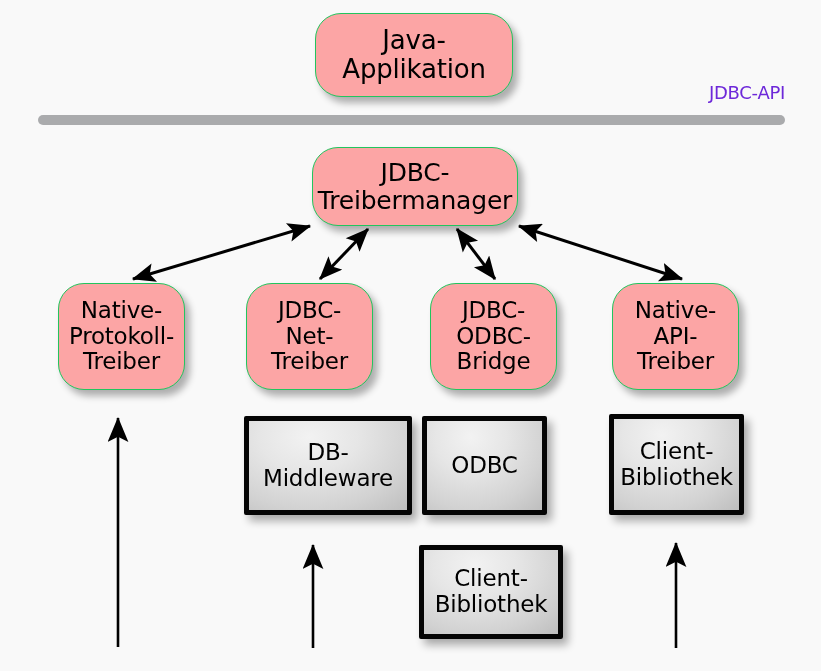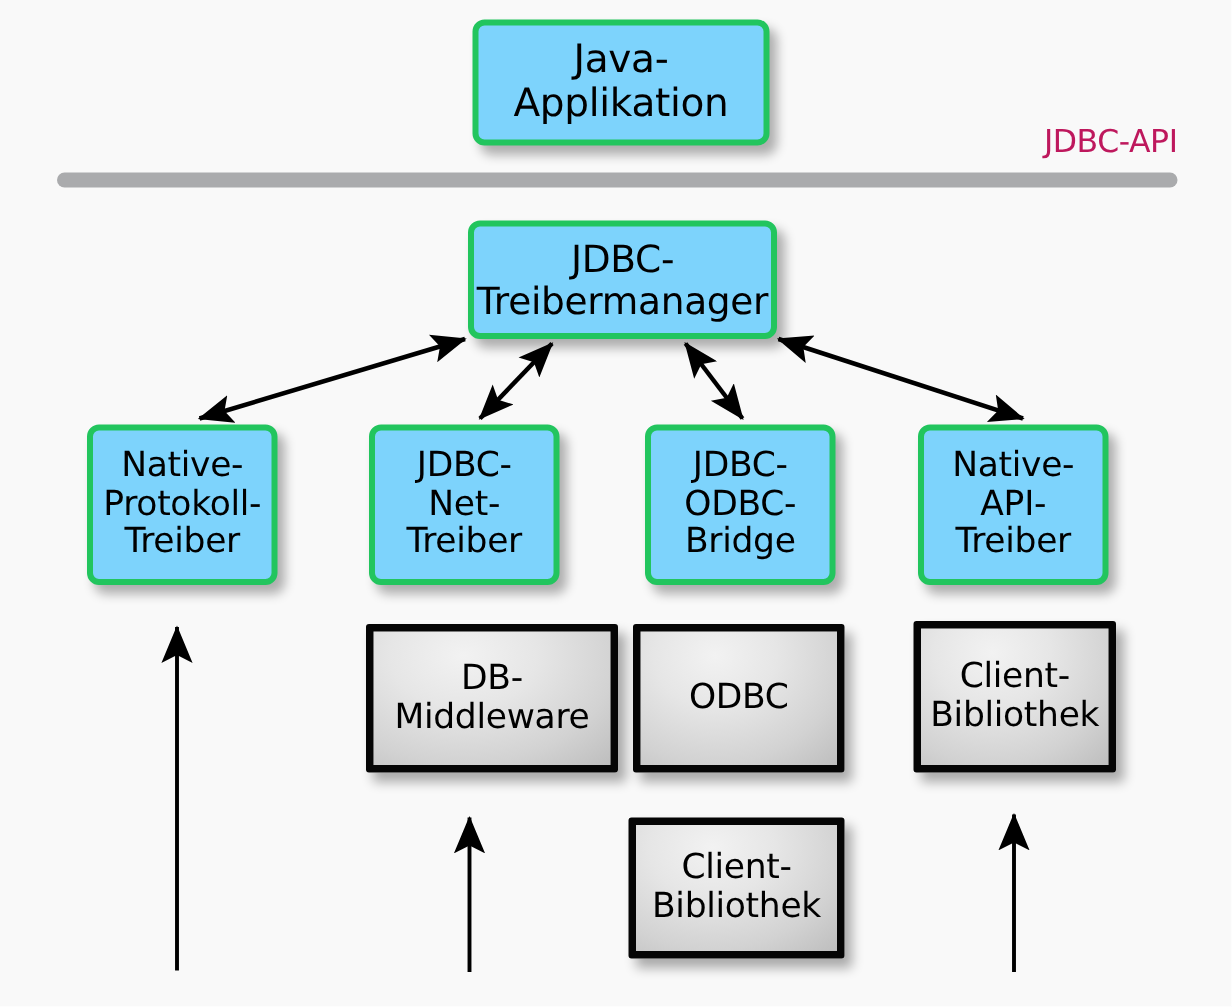--- a/index.html
+++ b/index.html
@@ -14,23 +14,23 @@
     height: 671px;
     background: #f9f9f9;
     overflow: hidden;
     font-family: "DejaVu Sans", "Liberation Sans", sans-serif;
   }
 
   
   .node {
     position: absolute;
     box-sizing: border-box;
-    background: #7dd3fc;
-    border: 4px solid #22c55e;
-    border-radius: 8px;
+    background: #fca5a5;
+    border: 1px solid #22c55e;
+    border-radius: 26px;
     display: flex;
     align-items: center;
     justify-content: center;
     text-align: center;
     color: #000000;
     line-height: 1.12;
     box-shadow: 5px 6px 7px rgba(0,0,0,0.30);
     z-index: 5;
     white-space: pre-line;
     letter-spacing: -0.2px;
@@ -69,22 +69,22 @@
     width: 747px;
     height: 10px;
     background: #aaabad;
     border-radius: 6px;
     z-index: 2;
   }
   #api-label {
     position: absolute;
     right: 36px;
     top: 82px;
-    font-size: 21px;
-    color: #be185d;
+    font-size: 18px;
+    color: #6d28d9;
     letter-spacing: -0.3px;
     z-index: 3;
   }
 
   
   #arrows {
     position: absolute;
     left: 0; top: 0;
     width: 821px; height: 671px;
     z-index: 4;
@@ -143,21 +143,21 @@
 ODBC-
 Bridge</div>
 
   <div class="node" style="left:612px; top:283px; width:127px; height:107px; font-size:23px;">Native-
 API-
 Treiber</div>
 
   <div class="gbox" style="left:224px; top:416px; width:168px; height:99px; font-size:23px;margin-left:20px;">DB-
 Middleware</div>
 
-  <div class="gbox" style="left:422px; top:416px; width:141px; height:99px; font-size:23px;">ODBC</div>
+  <div class="gbox" style="left:422px; top:416px; width:125px; height:99px; font-size:23px;">ODBC</div>
 
   <div class="gbox" style="left:609px; top:414px; width:135px; height:101px; font-size:23px;">Client-
 Bibliothek</div>
 
   <div class="gbox" style="left:419px; top:545px; width:144px; height:94px; font-size:23px;">Client-
 Bibliothek</div>
 
 </div>
 
 </body></html>

